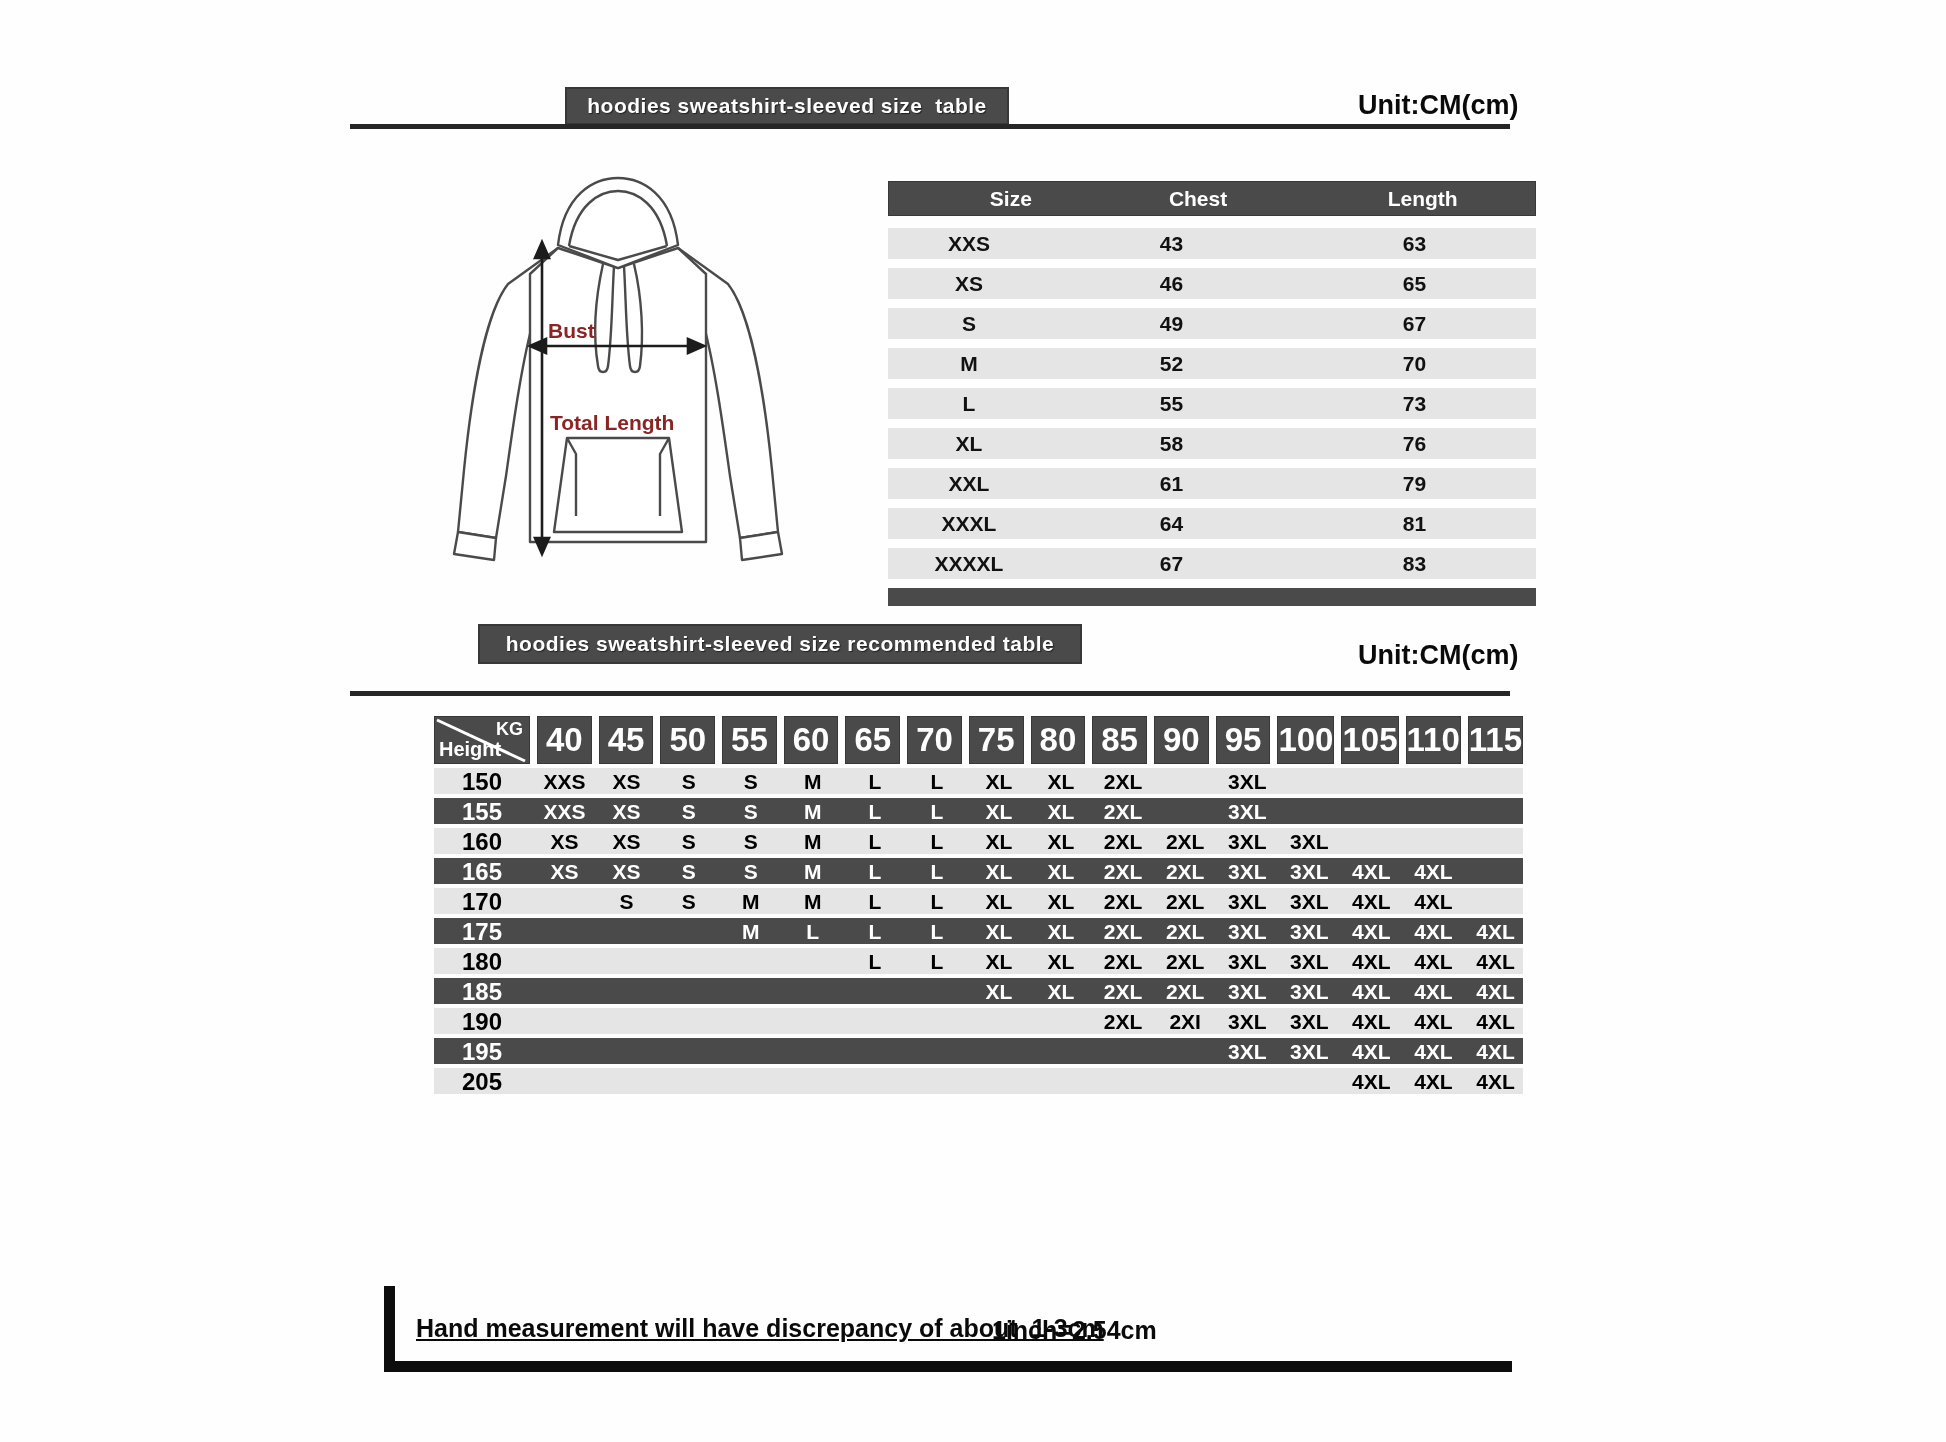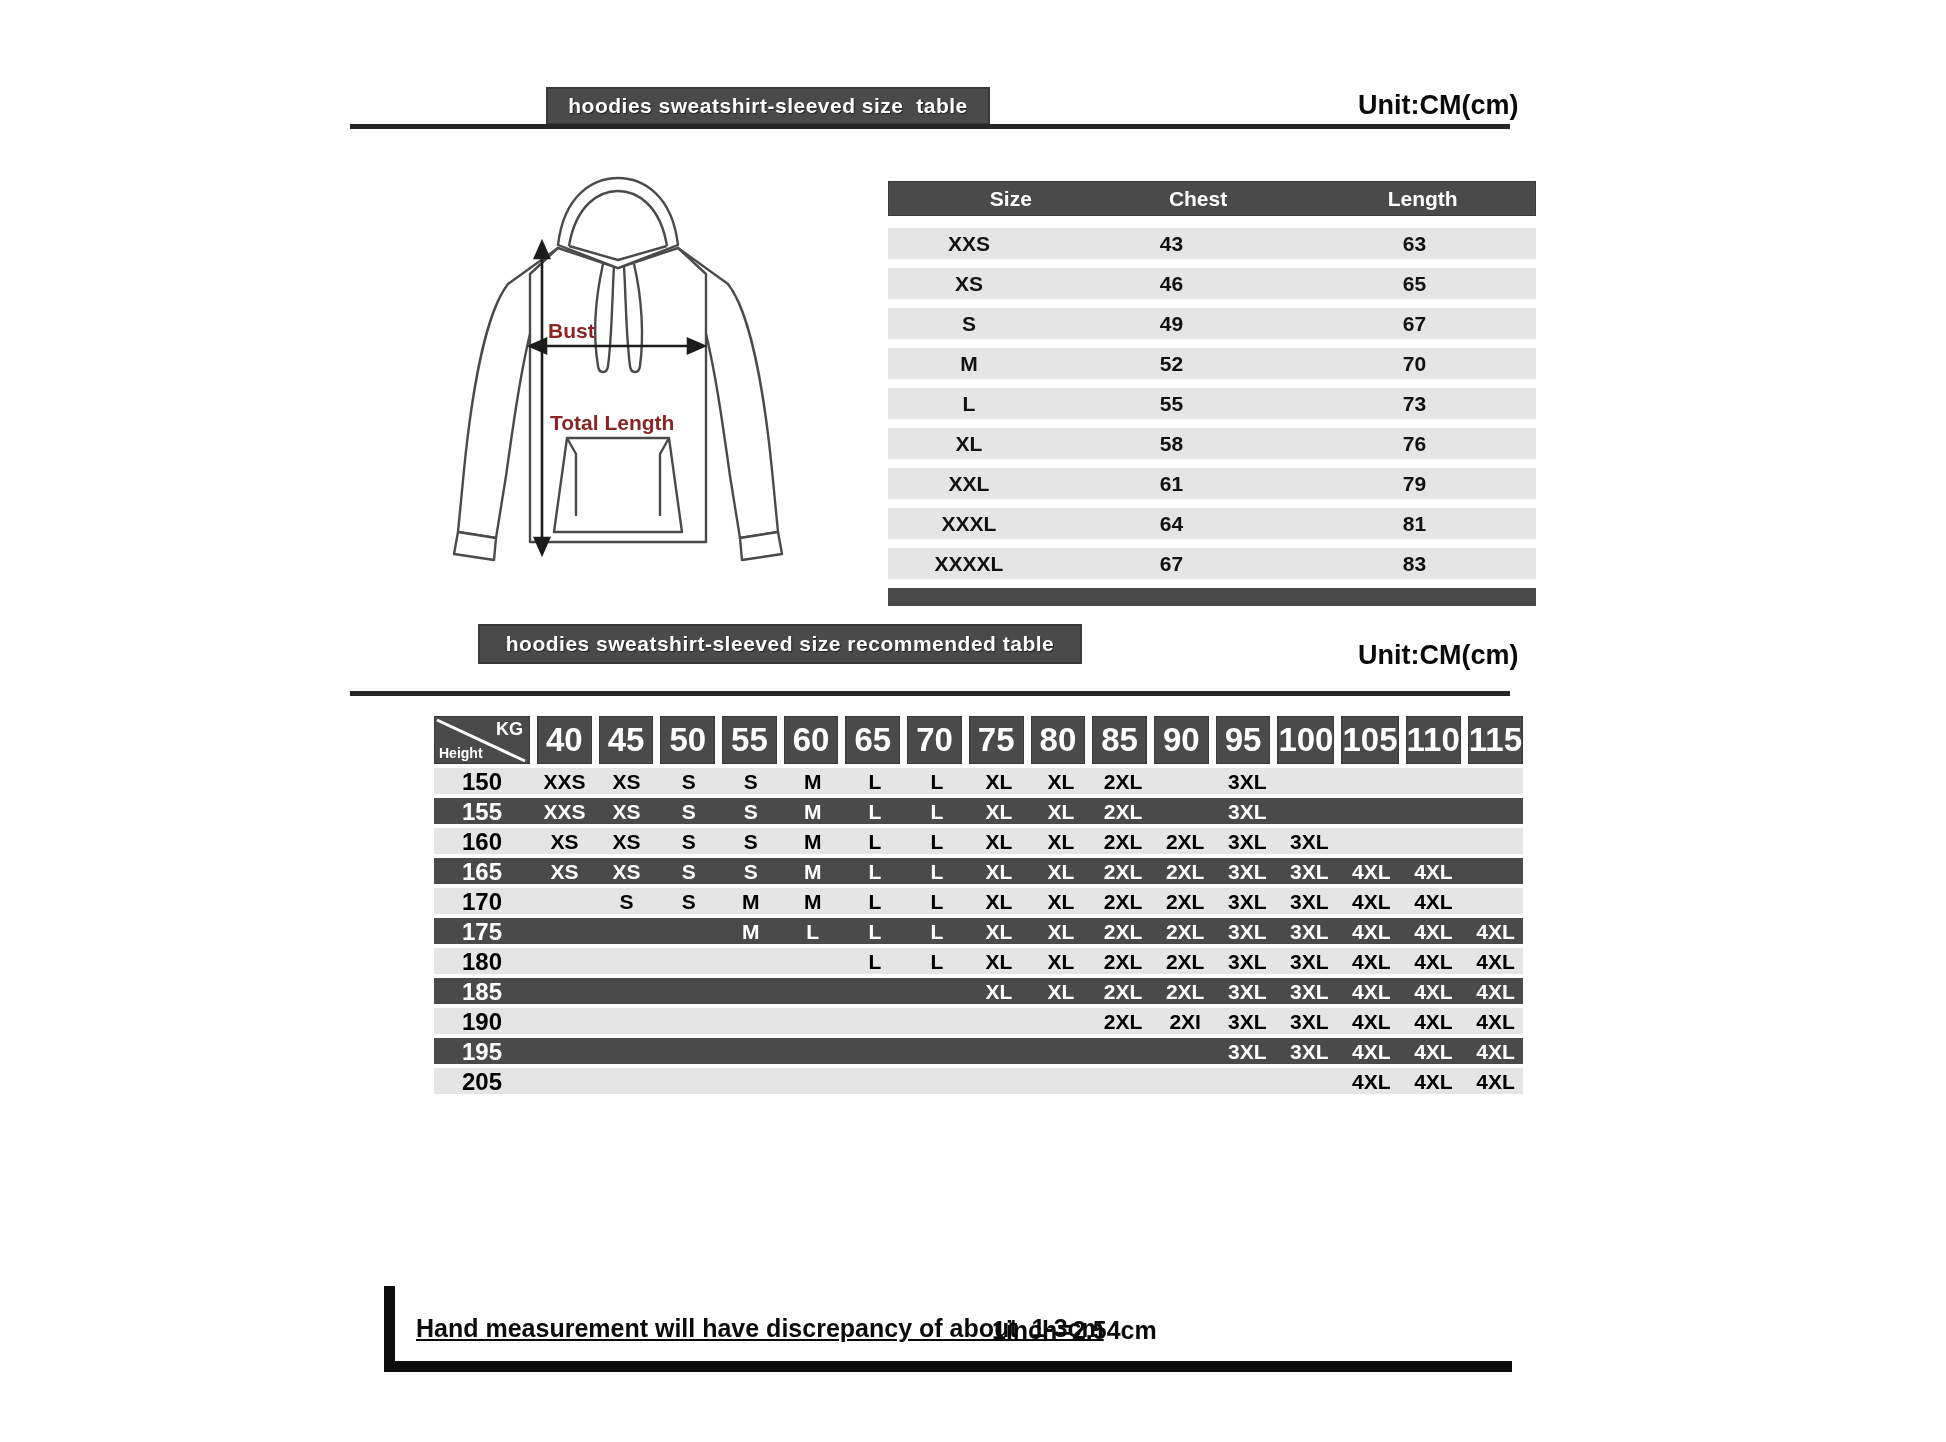--- a/index.html
+++ b/index.html
@@ -3,21 +3,21 @@
 <meta charset="utf-8">
 <style>
   html,body{margin:0;padding:0;background:#ffffff;}
   .canvas{
     position:relative;width:1946px;height:1442px;background:#fefefe;overflow:hidden;
     font-family:"Liberation Sans","DejaVu Sans",sans-serif;font-weight:bold;color:#111;
   }
   
   .tbar{position:absolute;background:#4a4a4a;border:2px solid #383838;display:flex;align-items:center;justify-content:center;}
   .tbar span{color:#fff;font-size:21px;letter-spacing:.5px;white-space:pre;text-shadow:1px 1px 1px #222;}
-  .t1{left:546px;top:87px;width:440px;height:34px;}
+  .t1{left:565px;top:87px;width:440px;height:34px;}
   .t2{left:478px;top:624px;width:600px;height:36px;}
   .unit{position:absolute;font-size:27px;color:#0a0a0a;}
   .u1{left:1358px;top:90px;}
   .u2{left:1358px;top:640px;}
   .rule{position:absolute;background:#262626;height:5px;}
   .r1{left:350px;top:124px;width:1160px;}
   .r2{left:350px;top:691px;width:1160px;}
 
   
   .hoodie{position:absolute;left:362px;top:140px;}
@@ -30,21 +30,21 @@
   .st-c0{width:25%;} .st-c1{width:37.5%;} .st-c2{width:37.5%;}
   .st-foot{height:18px;background:#4a4a4a;margin-top:2px;}
 
   
   .rectable{position:absolute;left:434px;top:716px;width:1089px;}
   .rt-row{display:grid;grid-template-columns:96px repeat(16,1fr);column-gap:7px;}
   .rt-row.head{height:48px;}
   .rt-hcell{background:#4a4a4a;color:#fff;display:flex;align-items:center;justify-content:center;font-size:33px;border:1px solid #383838;}
   .rt-corner{position:relative;background:#4a4a4a;border:1px solid #383838;color:#fff;}
   .rt-corner .kg{position:absolute;right:6px;top:2px;font-size:18px;}
-  .rt-corner .ht{position:absolute;left:4px;bottom:2px;font-size:14px;}
+  .rt-corner .ht{position:absolute;left:4px;bottom:2px;font-size:20px;}
   .rt-corner svg{position:absolute;left:0;top:0;}
   .rt-row.body{height:26px;margin-top:4px;align-items:center;font-size:21px;}
   .rt-row.light{background:#e5e5e5;color:#000;}
   .rt-row.dark{background:#4a4a4a;color:#fff;}
   .rt-cell{text-align:center;}
   .rt-hlabel{text-align:center;font-size:24px;}
 
   
   .note-vbar{position:absolute;left:384px;top:1286px;width:11px;height:86px;background:#0d0d0d;}
   .note-hbar{position:absolute;left:390px;top:1361px;width:1122px;height:11px;background:#0d0d0d;}

